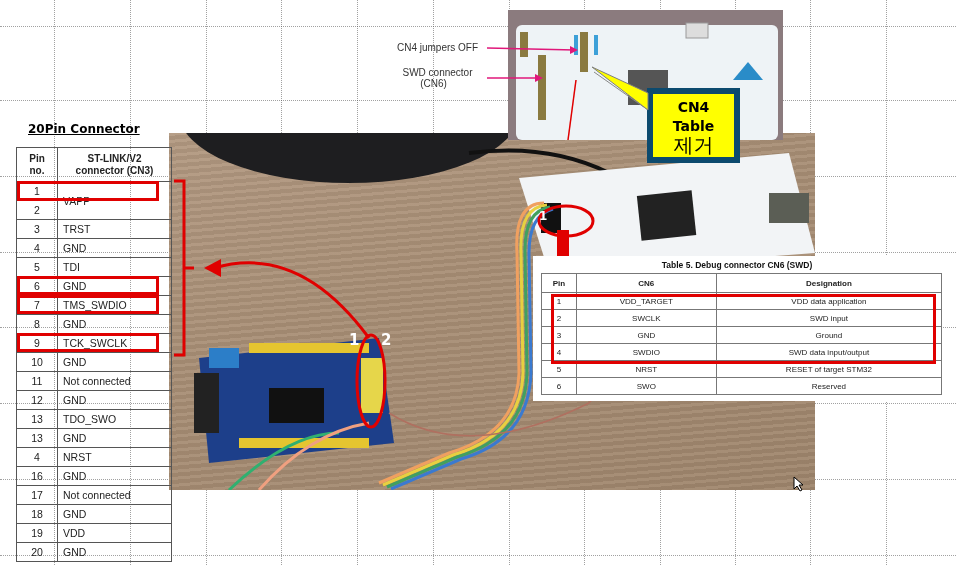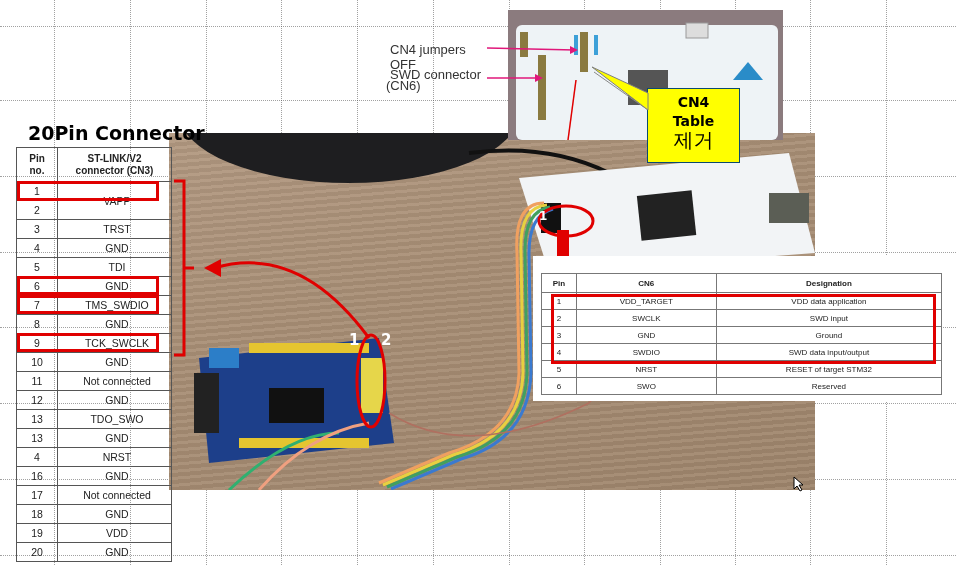--- a/index.html
+++ b/index.html
@@ -1,36 +1,36 @@
 <!DOCTYPE html>
 <html><head>
 <meta charset="utf-8">
 <style>
   html,body{margin:0;padding:0;}
   body{width:956px;height:565px;position:relative;overflow:hidden;background:#ffffff;font-family:"Liberation Sans",sans-serif;}
   .grid-v{position:absolute;top:0;bottom:0;width:0;border-left:1px dotted #555;opacity:.55;}
   .grid-h{position:absolute;left:0;right:0;height:0;border-top:1px dotted #555;opacity:.55;}
   .abs{position:absolute;}
   
-  #title20{left:28px;top:122px;font-size:19px;font-weight:bold;font-family:"DejaVu Sans",sans-serif;color:#000;}
+  #title20{left:28px;top:122px;font-size:12px;font-weight:bold;font-family:"DejaVu Sans",sans-serif;color:#000;text-decoration:underline;}
   #pin-table{left:16px;top:147px;border-collapse:collapse;font-size:10.5px;color:#222;}
   #pin-table td,#pin-table th{border:1px solid #555;padding:0;}
   #pin-table th{height:33px;font-size:10px;font-weight:bold;text-align:center;line-height:12px;}
   #pin-table td{height:18px;}
   #pin-table td.num{width:40px;text-align:center;}
-  #pin-table td.sig{width:108px;padding-left:5px;text-align:center;}
+  #pin-table td.sig{width:108px;padding-left:5px;}
   .hl{position:absolute;border:3px solid #e00000;box-sizing:border-box;}
   
   #photo-main{left:169px;top:133px;width:646px;height:357px;overflow:hidden;background:linear-gradient(160deg,#b39a82 0%,#a98f76 40%,#9f866d 100%);}
   .wood{position:absolute;inset:0;background:repeating-linear-gradient(175deg,rgba(255,255,255,.05) 0 3px,rgba(0,0,0,.05) 3px 7px);}
   #photo-board{left:508px;top:10px;width:275px;height:130px;background:#8b7b7e;overflow:hidden;}
   .board-pcb{position:absolute;left:8px;top:15px;width:262px;height:115px;background:#eef3f6;border-radius:6px;}
-  #callout{left:647px;top:88px;width:93px;height:75px;background:#ffff00;border:1px solid #0c4a6e;box-sizing:border-box;text-align:center;font-family:"DejaVu Sans",sans-serif;font-weight:bold;font-size:14px;line-height:19px;padding-top:4px;color:#000;}
+  #callout{left:647px;top:88px;width:93px;height:75px;background:#ffff00;border:6px solid #0c4a6e;box-sizing:border-box;text-align:center;font-family:"DejaVu Sans",sans-serif;font-weight:bold;font-size:14px;line-height:19px;padding-top:4px;color:#000;}
   #callout .ko{font-weight:normal;font-size:20px;}
-  .lbl{font-size:13px;color:#333;text-align:left;}
+  .lbl{font-size:10px;color:#333;text-align:center;}
   
   #swd-wrap{left:533px;top:256px;width:408px;height:145px;background:#fff;}
   #swd-title{position:absolute;left:0;width:408px;top:4px;text-align:center;font-size:8.5px;font-weight:bold;color:#111;}
   #swd-table{position:absolute;left:8px;top:17px;width:401px;border-collapse:collapse;font-size:8px;color:#222;}
   #swd-table th,#swd-table td{border:1px solid #777;text-align:center;height:16px;padding:0;}
   #swd-table th{font-weight:bold;height:18px;}
 </style>
 </head>
 <body>
 
@@ -225,20 +225,21 @@
         <td class="sig">GND</td>
       </tr>
     </tbody>
 </table>
 <div class="hl" style="left:17px;top:181px;width:142px;height:20px"></div>
 <div class="hl" style="left:17px;top:276px;width:142px;height:19px"></div>
 <div class="hl" style="left:17px;top:295px;width:142px;height:19px"></div>
 <div class="hl" style="left:17px;top:333px;width:142px;height:19px"></div>
 
 <div id="swd-wrap" class="abs">
+  <div id="swd-title">Table 5. Debug connector CN6 (SWD)</div>
   <table id="swd-table">
     <thead>
       <tr>
         <th>Pin</th>
         <th>CN6</th>
         <th>Designation</th>
       </tr>
     </thead>
     <tbody id="swd-body">
         <tr>

